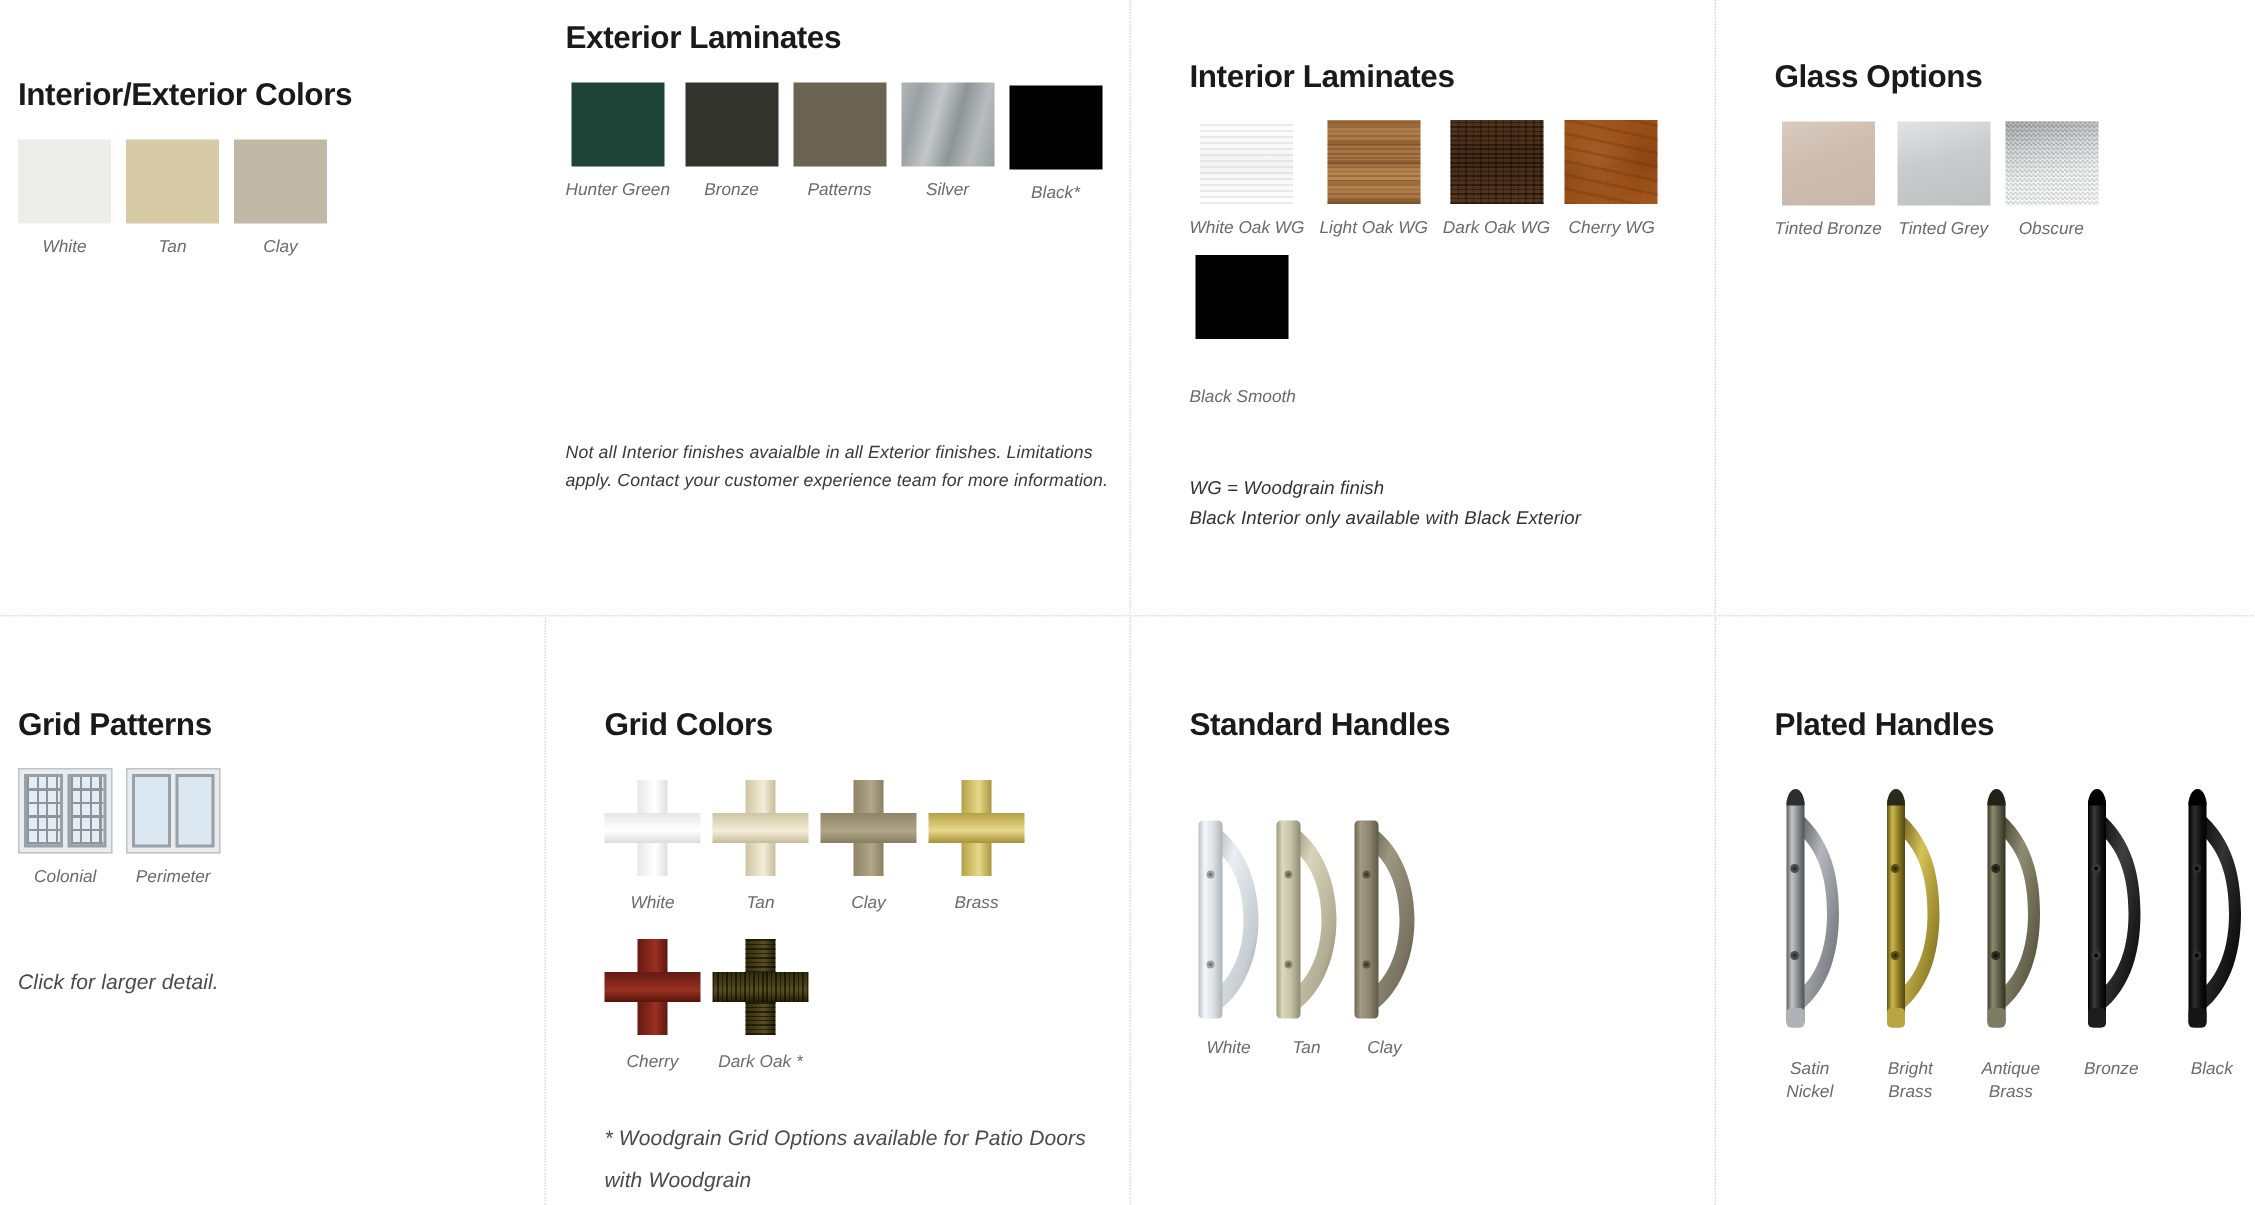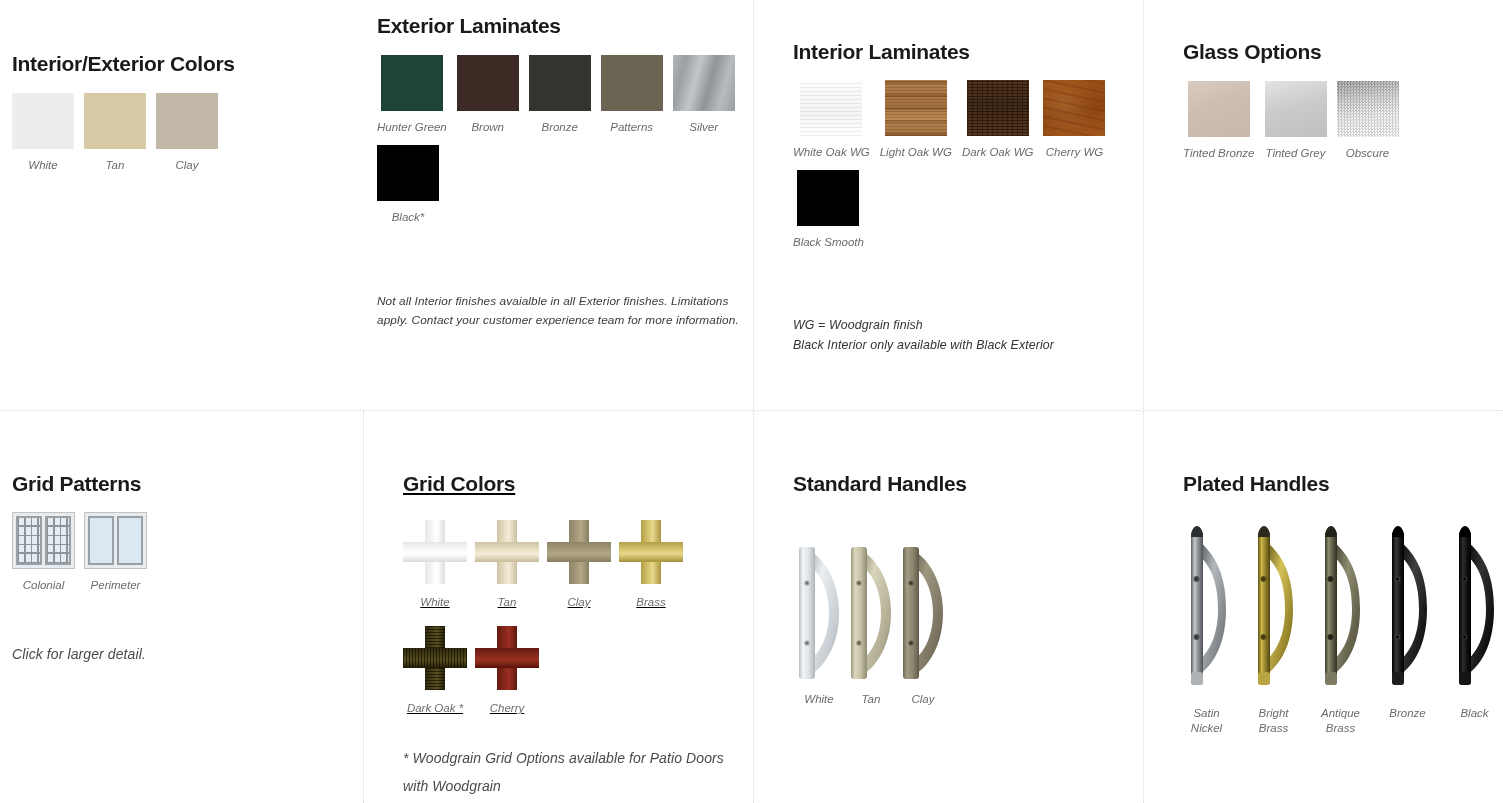--- a/index.html
+++ b/index.html
@@ -222,24 +222,20 @@
   </div>
 
   <div class="panel" style="left:377px; top:14px; width:370px;">
     <h2>Exterior Laminates</h2>
     <div class="swatch-row" style="margin-top:18px; gap:10px; row-gap:9px; width:360px;">
       <div class="swatch-item">
         <div class="swatch-box" style="background:#1e4438;"></div>
         <div class="swatch-label">Hunter Green</div>
       </div>
       <div class="swatch-item">
-        <div class="swatch-box" style="background:#3c2b24;"></div>
-        <div class="swatch-label">Brown</div>
-      </div>
-      <div class="swatch-item">
         <div class="swatch-box" style="background:#34342f;"></div>
         <div class="swatch-label">Bronze</div>
       </div>
       <div class="swatch-item">
         <div class="swatch-box" style="background:#6b6453;"></div>
         <div class="swatch-label">Patterns</div>
       </div>
       <div class="swatch-item">
         <div class="swatch-box tex-silver"></div>
         <div class="swatch-label">Silver</div>
@@ -264,21 +260,21 @@
         <div class="swatch-label">Light Oak WG</div>
       </div>
       <div class="swatch-item">
         <div class="swatch-box tex-darkoak"></div>
         <div class="swatch-label">Dark Oak WG</div>
       </div>
       <div class="swatch-item">
         <div class="swatch-box tex-cherry"></div>
         <div class="swatch-label">Cherry WG</div>
       </div>
-      <div class="swatch-item" style="margin-top:2px;">
+      <div class="swatch-item" style="margin-top:2px;gap:23px;">
         <div class="swatch-box" style="background:#000000;"></div>
         <div class="swatch-label">Black Smooth</div>
       </div>
     </div>
     <div style="position:absolute; left:0; top:275px; width:340px;">
       <div class="note dark">WG = Woodgrain finish</div>
       <div class="note dark">Black Interior only available with Black Exterior</div>
     </div>
   </div>
 
@@ -314,21 +310,21 @@
         <div class="gridpat gp-perimeter">
           <div class="gp-pane"></div>
           <div class="gp-pane"></div>
         </div>
         <div class="swatch-label">Perimeter</div>
       </div>
     </div>
     <div class="note small" style="position:absolute; left:0; top:168px; width:320px;">Click for larger detail.</div>
   </div>
 
-  <div class="panel" style="left:403px; top:472px; width:340px;text-decoration:underline;">
+  <div class="panel" style="left:403px; top:472px; width:340px;">
     <h2>Grid Colors</h2>
     <div class="swatch-row" style="margin-top:25px; gap:8px; row-gap:18px; width:320px;">
       <div class="cross-item">
         <div class="cross-wrap c-white">
             <div class="cross-v"></div>
             <div class="cross-h"></div>
           </div>
         <div class="cross-label">White</div>
       </div>
       <div class="cross-item">
@@ -346,32 +342,32 @@
         <div class="cross-label">Clay</div>
       </div>
       <div class="cross-item">
         <div class="cross-wrap c-brass">
             <div class="cross-v"></div>
             <div class="cross-h"></div>
           </div>
         <div class="cross-label">Brass</div>
       </div>
       <div class="cross-item">
+        <div class="cross-wrap c-cherry">
+            <div class="cross-v"></div>
+            <div class="cross-h"></div>
+          </div>
+        <div class="cross-label">Cherry</div>
+      </div>
+      <div class="cross-item">
         <div class="cross-wrap c-darkoak">
             <div class="cross-v"></div>
             <div class="cross-h"></div>
           </div>
         <div class="cross-label">Dark Oak *</div>
-      </div>
-      <div class="cross-item">
-        <div class="cross-wrap c-cherry">
-            <div class="cross-v"></div>
-            <div class="cross-h"></div>
-          </div>
-        <div class="cross-label">Cherry</div>
       </div>
     </div>
     <div style="position:absolute; left:0; top:272px; width:330px;">
       <div class="note small">* Woodgrain Grid Options available for Patio Doors with Woodgrain</div>
       <div class="note small">Interiors</div>
     </div>
   </div>
 
   <div class="panel" style="left:793px; top:472px; width:340px;">
     <h2>Standard Handles</h2>

